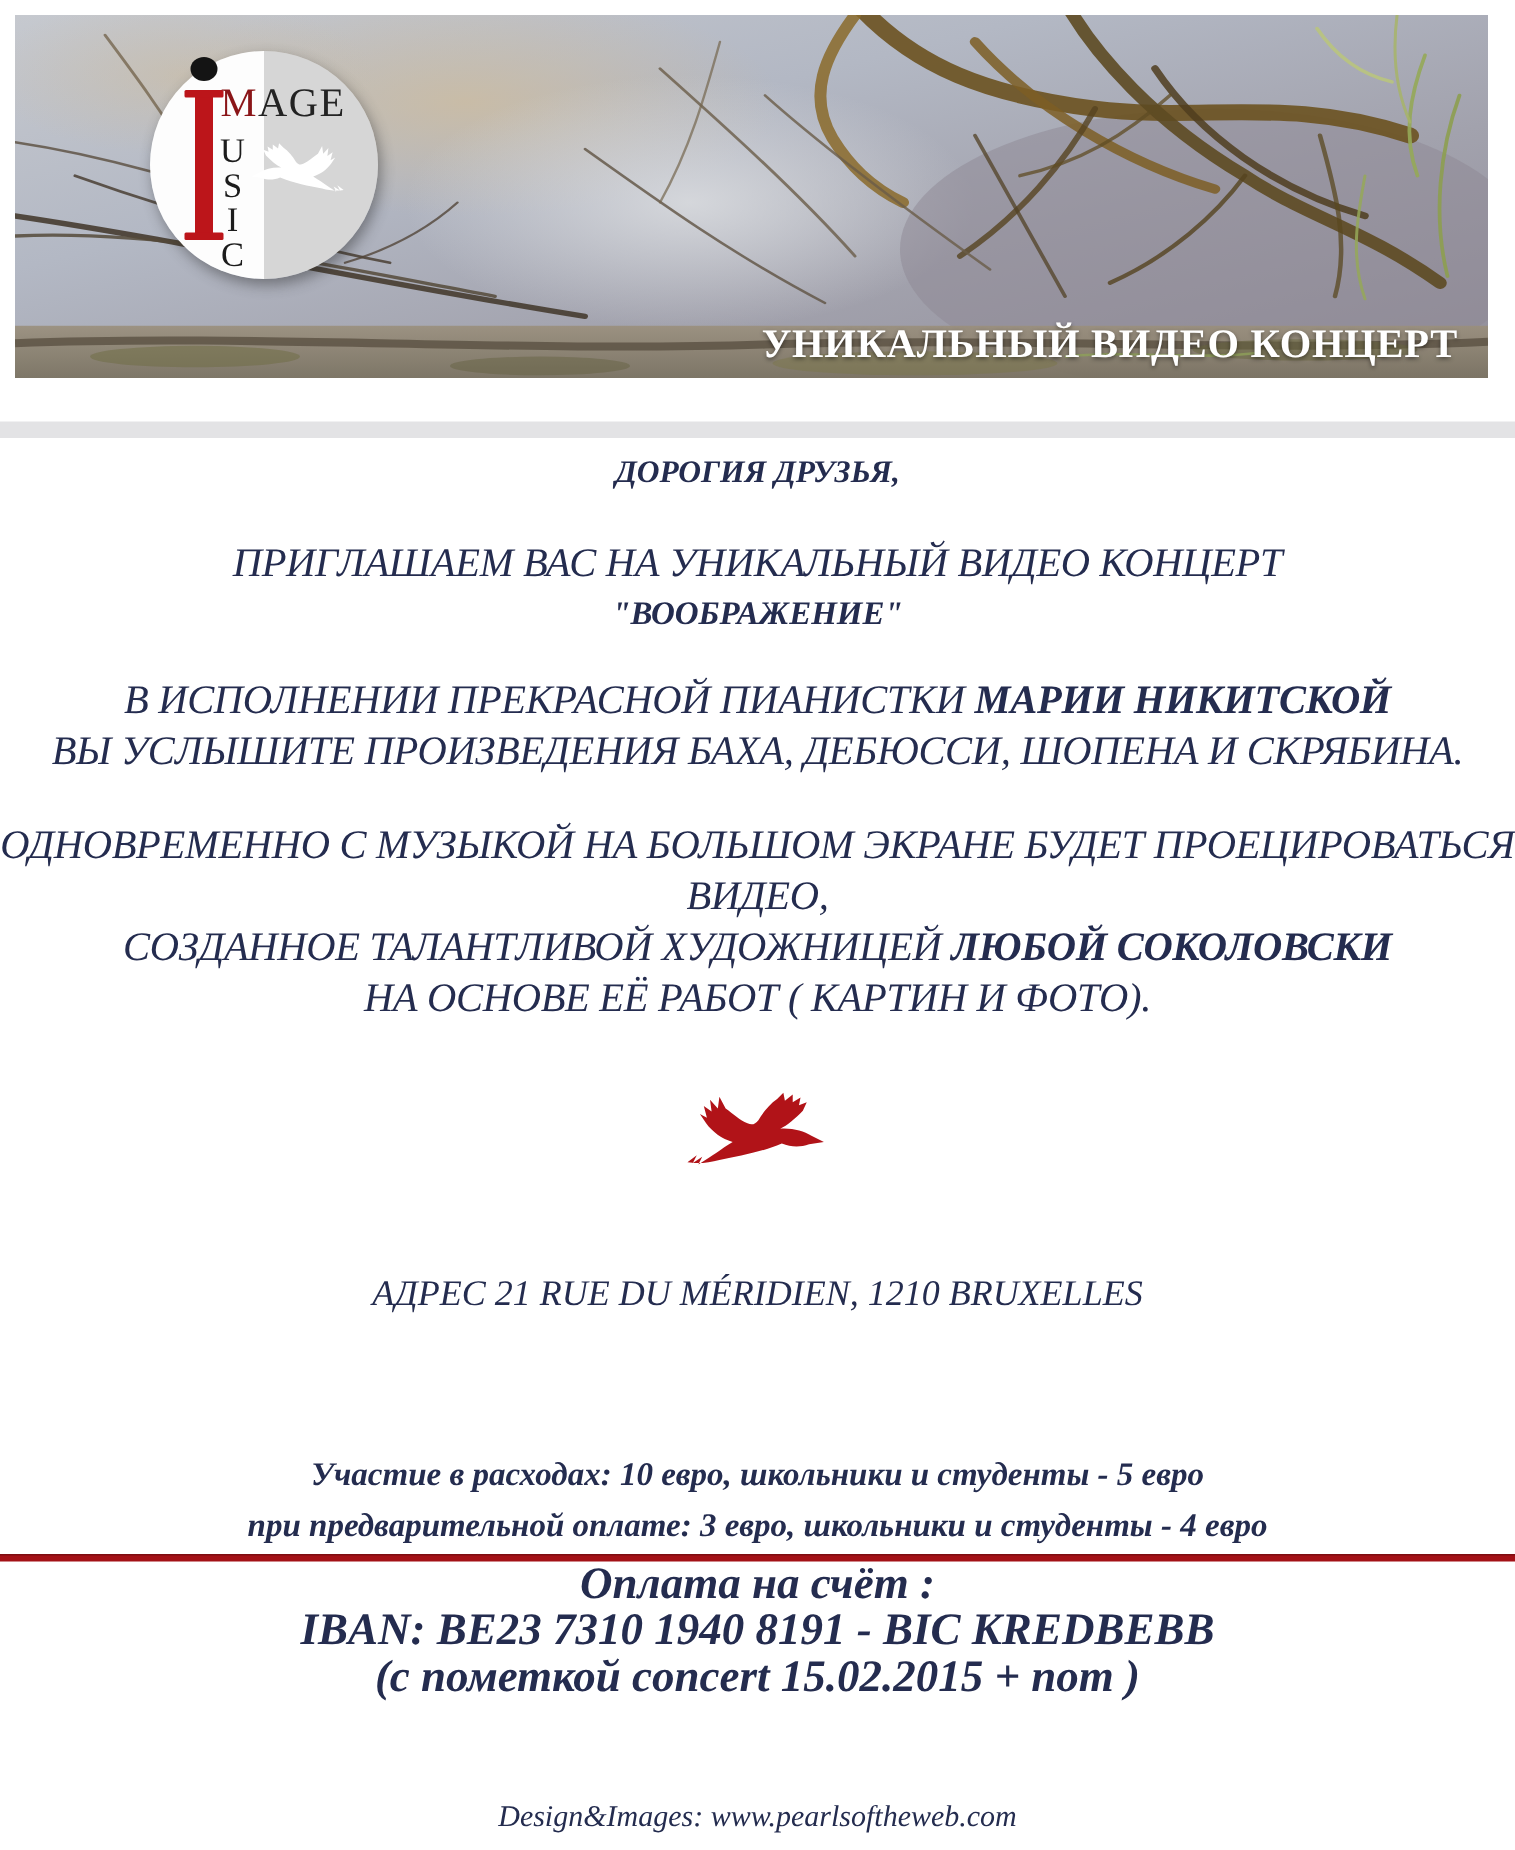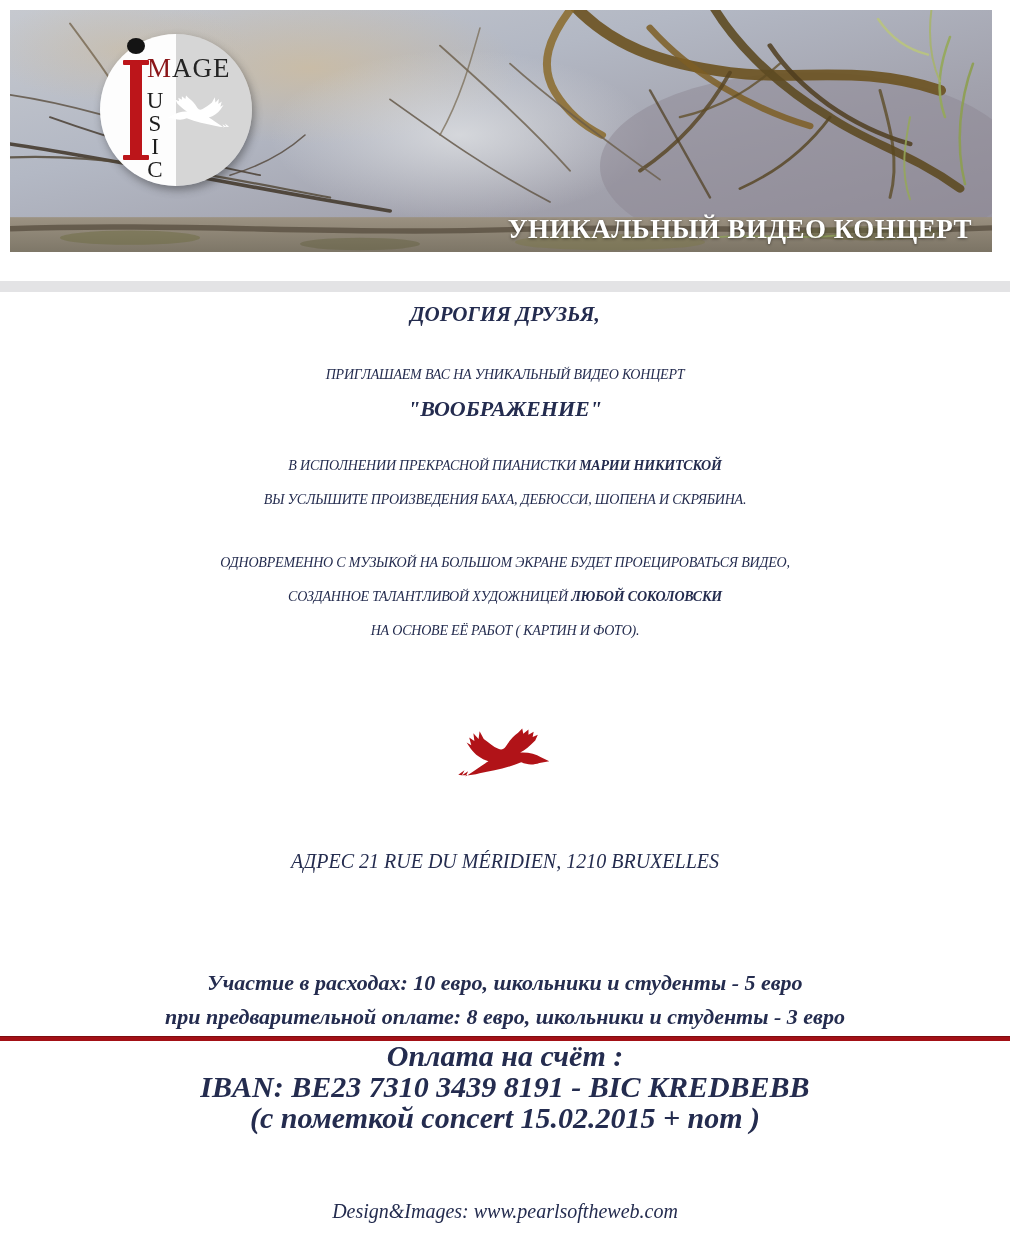--- a/index.html
+++ b/index.html
@@ -25,28 +25,28 @@
   .logo-usic{position:absolute;left:41px;top:55px;width:28px;text-align:center;}
   .logo-usic span{display:block;font-size:23px;line-height:23px;color:#1c1c1c;}
   .logo-dove{position:absolute;left:64px;top:58px;width:70px;height:40px;}
   
   .hdr-title1{position:absolute;right:20px;top:204px;font-size:27px;font-weight:700;color:#ffffff;
               text-shadow:0 1px 3px rgba(0,0,0,.45);letter-spacing:.5px;}
   .hdr-title2{position:absolute;right:8px;top:240px;font-size:25px;font-weight:700;color:#c0181c;
               text-shadow:0 1px 2px rgba(255,255,255,.25);letter-spacing:.5px;}
   
   .line{position:absolute;left:0;width:1010px;text-align:center;color:#242c4f;font-style:italic;}
-  .caps21{font-size:14px;line-height:34px;letter-spacing:-0.2px;}
+  .caps21{font-size:27px;line-height:34px;letter-spacing:-0.2px;}
   .b{font-weight:700;}
   .greeting{top:302px;font-size:21px;font-weight:700;}
   .invite{top:358px;line-height:34px;}
   .invite .t2{font-size:22px;font-weight:700;}
   .performer{top:449px;line-height:36px;}
   .videoblk{top:546px;line-height:36px;}
-  .address{top:850px;font-size:20px;}
+  .address{top:850px;font-size:24px;}
   .price1{top:970px;font-size:22px;font-weight:700;}
   .price2{top:1004px;font-size:22px;font-weight:700;}
   .payment{top:1040px;font-size:30px;font-weight:700;line-height:31px;}
   .footer{top:1200px;font-size:20px;}
   .red-divider{position:absolute;left:0;top:1036px;width:1010px;height:4px;background:#a31116;border-top:1px solid #7e0d10;}
   .bird-wrap{position:absolute;left:451px;top:724px;width:104px;height:58px;}
   .bird-wrap svg{width:100%;height:100%;display:block;}
 </style>
 </head>
 <body>
@@ -162,23 +162,23 @@
 
 <div class="bird-wrap">
   <svg viewBox="0 0 200 108">
     <path fill="#b11318" d="M14,96 L26,87 L21,97 L33,89 L28,99 L42,90 C54,82 62,76 72,70 C58,66 46,57 38,46 L30,34 L39,39 L35,24 L45,31 L43,16 L53,27 L55,12 L63,27 C73,34 81,42 91,46 C97,49 101,47 105,42 C111,32 119,22 129,15 L137,7 L139,17 L149,9 L149,19 L159,13 L157,23 L167,19 L162,30 C152,40 142,49 133,53 C149,52 163,56 173,62 L189,70 L170,73 C159,77 147,77 135,72 C109,83 80,88 55,93 C41,97 27,98 14,96 Z"></path>
   </svg>
 </div>
 
 <div class="line address">АДРЕС 21 RUE DU MÉRIDIEN, 1210 BRUXELLES</div>
 
 <div class="line price1">Участие в расходах: 10 евро, школьники и студенты - 5 евро</div>
-<div class="line price2">при предварительной оплате: 8 евро, школьники и студенты - 3 евро</div>
+<div class="line price2">при предварительной оплате: 3 евро, школьники и студенты - 4 евро</div>
 
 <div class="red-divider"></div>
 
 <div class="line payment">
   <div>Оплата на счёт :</div>
-  <div>IBAN: BE23 7310 3439 8191 - BIC KREDBEBB</div>
+  <div>IBAN: BE23 7310 1940 8191 - BIC KREDBEBB</div>
   <div>(с пометкой concert 15.02.2015 + nom )</div>
 </div>
 
 <div class="line footer">Design&amp;Images: www.pearlsoftheweb.com</div>
 
 </body></html>

